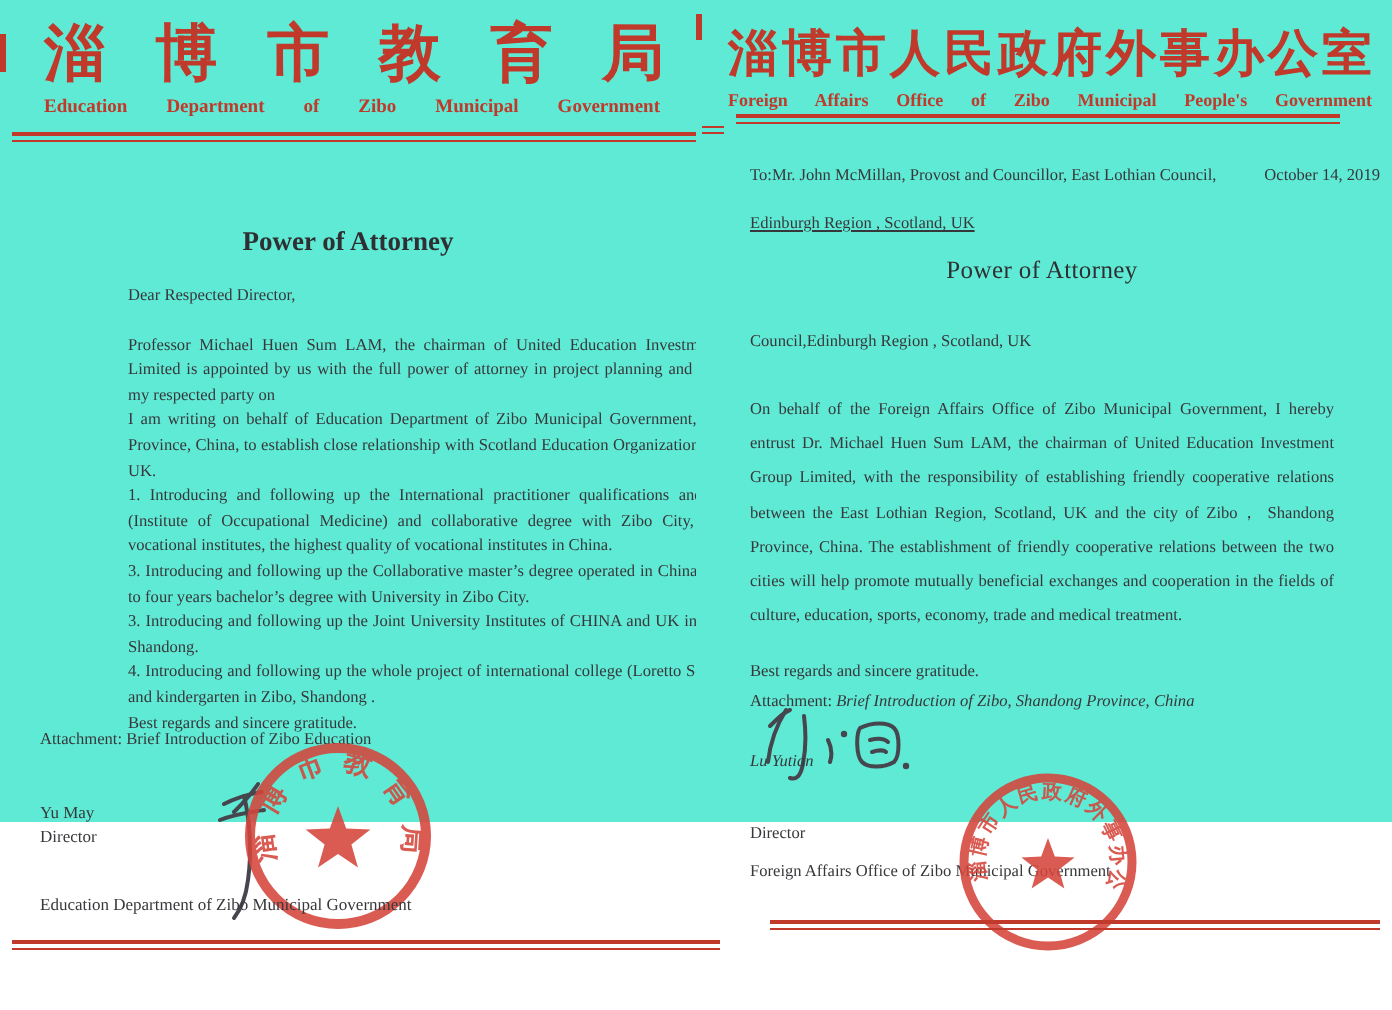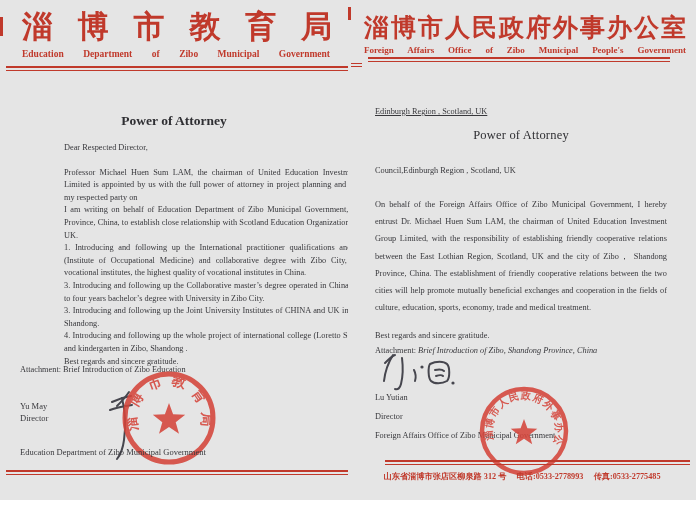--- a/index.html
+++ b/index.html
@@ -2,21 +2,21 @@
 <html><head>
 <meta charset="utf-8">
 <style>
   html,body{margin:0;padding:0;}
   body{
     width:696px;height:505px;background:#ffffff;overflow:hidden;
     font-family:"Liberation Serif", serif;color:#38383c;
     -webkit-font-smoothing:antialiased;
   }
   .canvas{position:relative;width:696px;height:505px;background:#fff;}
-  .page{position:absolute;top:0;width:348px;height:500px;background:#e5e5e5;}
+  .page{position:absolute;top:0;width:348px;height:411px;background:#5eead4;}
   .page.left{left:0;}
   .page.right{left:348px;}
 
   
   .cn-title{
     position:absolute;font-weight:bold;color:#c0392b;
     text-align:justify;text-align-last:justify;white-space:nowrap;
     font-family:"Liberation Serif", serif;
   }
   .left .cn-title{left:22px;top:8px;width:310px;font-size:31px;line-height:38px;}
@@ -117,20 +117,24 @@
   </section>
 
   <section class="page right">
     <div class="edge-mark" style="left:0;top:7px;width:3px;height:13px;"></div>
     <div class="rule-frag"></div>
 
     <div class="cn-title">淄博市人民政府外事办公室</div>
     <div class="en-title">Foreign Affairs Office of Zibo Municipal People's Government</div>
     <div class="dbl-rule head-rule"></div>
 
+    <div class="to-row">
+      <span>To:Mr. John McMillan, Provost and Councillor, East Lothian Council,</span>
+      <span>October 14, 2019</span>
+    </div>
     <p class="line-abs" style="left:27px;top:107px;text-decoration:underline;">Edinburgh Region , Scotland, UK</p>
 
     <h1 class="doc-title">Power of Attorney</h1>
 
     <p class="line-abs" style="left:27px;top:166px;">Council,Edinburgh Region , Scotland, UK</p>
 
     <p class="right-body">On behalf of the Foreign Affairs Office of Zibo Municipal Government, I hereby entrust Dr. Michael Huen Sum LAM, the chairman of United Education Investment Group Limited, with the responsibility of establishing friendly cooperative relations between the East Lothian Region, Scotland, UK and the city of Zibo， Shandong Province, China. The establishment of friendly cooperative relations between the two cities will help promote mutually beneficial exchanges and cooperation in the fields of culture, education, sports, economy, trade and medical treatment.</p>
 
     <p class="line-abs" style="left:27px;top:331px;">Best regards and sincere gratitude.</p>
 
@@ -141,30 +145,29 @@
       <path d="M7,13 C11,9 14,6 17,5"></path>
       <path d="M24,8 C25,16 25,26 23,34 C22,38 20,40 17,39"></path>
       <path d="M36,20 C38,24 38,28 37,31"></path>
       <circle cx="44" cy="17" r="1.6" fill="#46464e" stroke="none"></circle>
       <path d="M52,14 C58,11 66,11 69,14 C72,17 72,28 69,31 C64,34 56,34 53,31 C50,28 50,17 52,14 Z"></path>
       <path d="M57,20 C61,19 64,19 66,21"></path>
       <path d="M58,26 C61,25 64,25 65,26"></path>
       <circle cx="75" cy="33" r="1.6" fill="#46464e" stroke="none"></circle>
     </svg>
 
-    <p class="line-abs" style="left:27px;top:393px;">Lu Yutian</p>
+    <p class="line-abs" style="left:27px;top:376px;font-style:italic;">Lu Yutian</p>
     <p class="line-abs" style="left:27px;top:412px;">Director</p>
     <p class="line-abs" style="left:27px;top:431px;">Foreign Affairs Office of Zibo Municipal Government</p>
 
     <svg class="seal" style="left:130px;top:385px;" width="92" height="92" viewBox="0 0 92 92">
       <circle cx="46" cy="46" r="42" fill="none" stroke="#d5453b" stroke-width="4.5"></circle>
       <path id="sealArcR" d="M15.9,56.9 A32,32 0 1 1 76.1,56.9" fill="none"></path>
       <text font-size="10" letter-spacing="0.5">
         <textPath href="#sealArcR" startOffset="2" textLength="134" lengthAdjust="spacing">淄博市人民政府外事办公室</textPath>
       </text>
       <polygon fill="#d5453b" points="46,34 49.4,43.3 59.3,43.7 51.5,49.8 54.2,59.3 46,53.8 37.8,59.3 40.5,49.8 32.7,43.7 42.6,43.3"></polygon>
     </svg>
 
     <div class="dbl-rule foot-rule"></div>
-    <p class="footer-text">山东省淄博市张店区柳泉路 312 号　 电话:0533-2778993 　传真:0533-2775485</p>
   </section>
 
 </div>
 
 </body></html>

